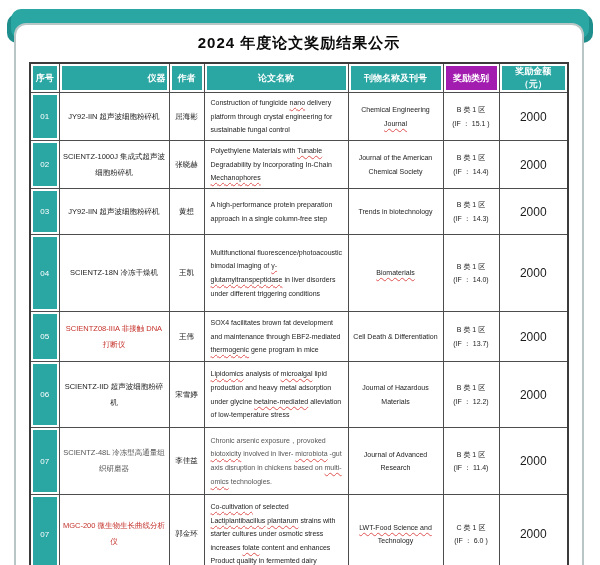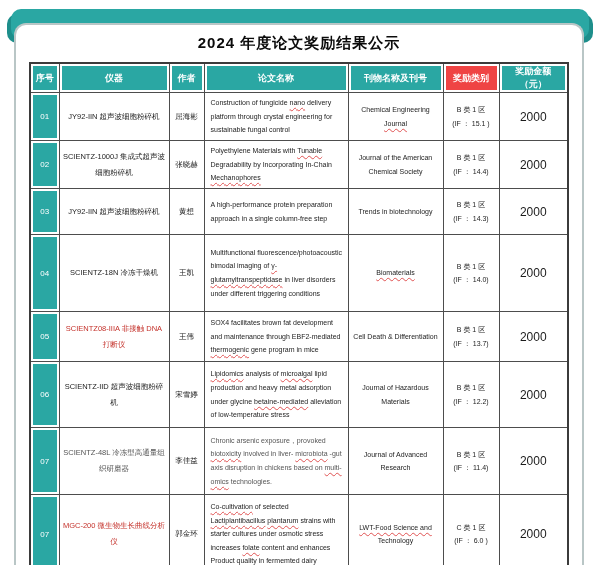--- a/index.html
+++ b/index.html
@@ -77,25 +77,25 @@
       <col style="width:110px">
       <col style="width:35px">
     <col style="width:144px">
       <col style="width:95px">
       <col style="width:56px">
     <col style="width:69px">
   </colgroup>
   <thead>
     <tr>
       <th style="background: rgb(42, 167, 163); margin-left: 28px;">序号</th>
-      <th style="background: rgb(42, 167, 163);">仪器</th>
+      <th style="background: rgb(42, 167, 163); text-align: right;">仪器</th>
       <th style="background: rgb(42, 167, 163);">作者</th>
       <th style="background: rgb(42, 167, 163);">论文名称</th>
       <th style="background: rgb(42, 167, 163);">刊物名称及刊号</th>
-      <th style="background: #ef4444; margin-top: 43px;">奖励类别</th>
+      <th style="background: #a21caf; margin-top: 43px;">奖励类别</th>
       <th style="background: rgb(42, 167, 163);">奖励金额（元）</th>
     </tr>
   </thead>
   <tbody id="tbody">
       <tr class="r1">
     <td class="num" style="background: rgb(42, 167, 163);">01</td>
     <td class="inst">JY92-IIN 超声波细胞粉碎机</td>
     <td class="auth">屈海彬</td>
     <td class="paper">Construction of fungicide <span class="sq">nano</span> delivery platform through crystal engineering for sustainable fungal control</td>
     <td class="journal">Chemical Engineering <span class="sq">Journal</span></td>

